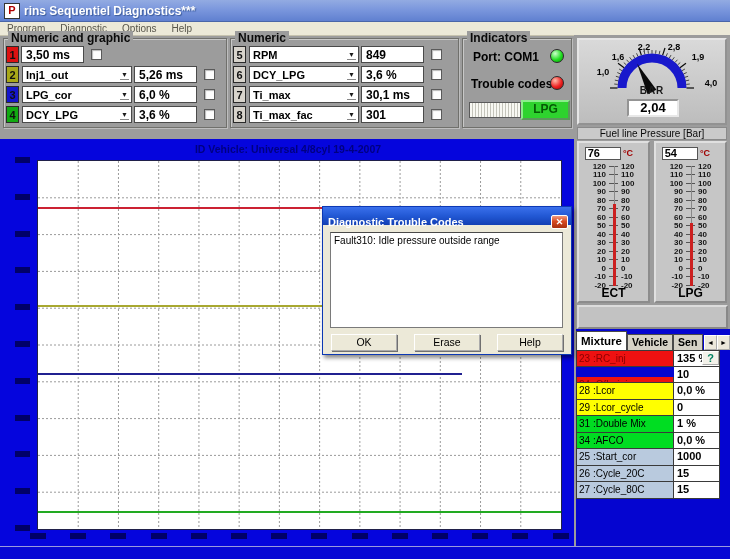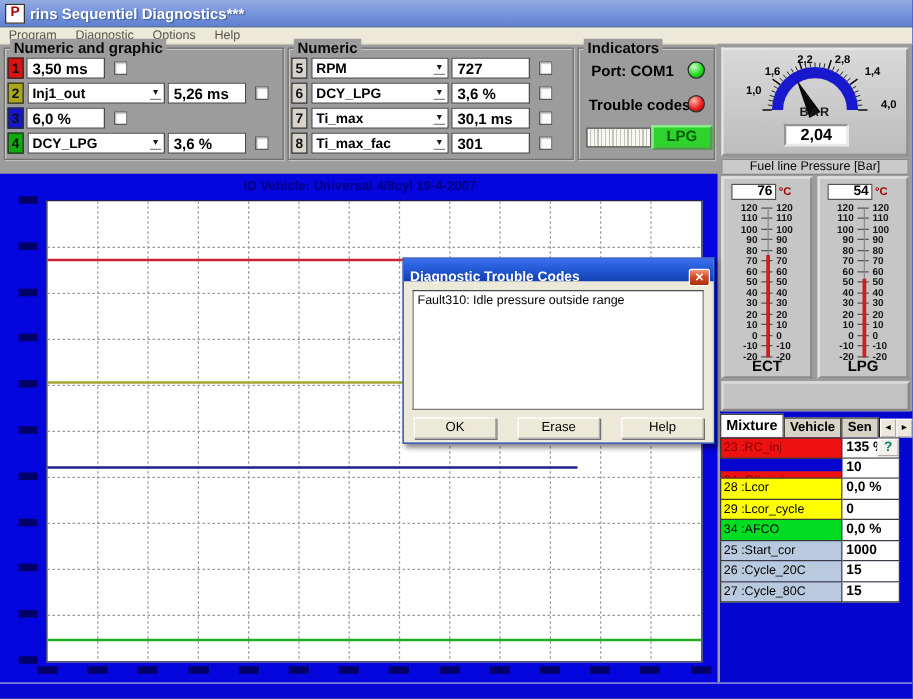--- a/index.html
+++ b/index.html
@@ -55,21 +55,21 @@
   .bar-label{position:absolute;top:45px;left:0;width:100%;text-align:center;font-weight:bold;font-size:10px;color:#1a1a1a;letter-spacing:1px}
   .gauge-valuebox{position:absolute;left:48px;top:59px;width:52px;height:18px;background:#fff;
     border:2px inset #e8e8e8;box-sizing:border-box;text-align:center;font-weight:bold;font-size:13px;color:#000;line-height:14px}
   .gauge-caption{position:absolute;left:577px;top:127px;width:150px;height:13px;background:#cacaca;
     border:1px solid #8a8a8a;box-sizing:border-box;text-align:center;font-size:10px;color:#0a0a0a;line-height:11px}
   
   .thermo{position:absolute;top:141px;width:73px;height:162px;background:#c6c6c6;
     border:2px outset #e0e0e0;box-sizing:border-box}
   .t-valrow{position:absolute;left:6px;top:3px;height:14px;display:flex;align-items:center}
   .t-valbox{width:36px;height:13px;background:#fff;border:1px solid #555;box-sizing:border-box;
-    font-size:11px;font-weight:bold;text-align:right;padding-right:2px;line-height:11px;color:#000}
+    font-size:11px;font-weight:bold;text-align:right;padding-right:20px;line-height:11px;color:#000}
   .t-unit{font-size:9px;font-weight:bold;color:#a00000;margin-left:2px}
   .t-scale{position:absolute;left:0;top:19px;width:100%;height:128px}
   .t-row{display:flex;align-items:center;justify-content:center;height:8.53px;font-size:8px;font-weight:bold;color:#151515}
   .t-num-l{width:21px;text-align:right;padding-right:2px}
   .t-num-r{width:21px;text-align:left;padding-left:2px}
   .t-tick{width:9px;height:1px;background:#555;margin:0 1px}
   .t-tube{position:absolute;left:50%;top:4px;width:1px;height:120px;background:#888}
   .t-red{position:absolute;left:calc(50% - 1px);bottom:4px;width:3px;background:#cc2020}
   .t-name{position:absolute;left:0;bottom:1px;width:100%;text-align:center;font-weight:bold;font-size:12px;color:#000}
   .gray-strip{position:absolute;left:577px;top:305px;width:151px;height:24px;background:#c2c2c2;
@@ -149,20 +149,24 @@
         <div class="numbox" style="background: rgb(168, 168, 24);">2</div>
         <div class="combo">
           <span class="combo-label">Inj1_out</span>
           <span class="combo-arrow">▼</span>
         </div>
         <div class="valuebox">5,26 ms</div>
         <div class="chk"></div>
       </div>
       <div class="prow">
         <div class="numbox" style="background: rgb(21, 21, 204);">3</div>
+        <div class="combo">
+          <span class="combo-label">LPG_cor</span>
+          <span class="combo-arrow">▼</span>
+        </div>
         <div class="valuebox">6,0 %</div>
         <div class="chk"></div>
       </div>
       <div class="prow">
         <div class="numbox" style="background: rgb(17, 170, 17);">4</div>
         <div class="combo">
           <span class="combo-label">DCY_LPG</span>
           <span class="combo-arrow">▼</span>
         </div>
         <div class="valuebox">3,6 %</div>
@@ -173,21 +177,21 @@
 
 <div class="groupbox" style="left:230px;top:38px;width:229px;height:90px">
   <span class="group-label">Numeric</span>
   <div class="prows" id="rows-num">
       <div class="prow">
         <div class="numbox" style="background: rgb(216, 212, 204);">5</div>
         <div class="combo">
           <span class="combo-label">RPM</span>
           <span class="combo-arrow">▼</span>
         </div>
-        <div class="valuebox">727</div>
+        <div class="valuebox">849</div>
         <div class="chk"></div>
       </div>
       <div class="prow">
         <div class="numbox" style="background: rgb(216, 212, 204);">6</div>
         <div class="combo">
           <span class="combo-label">DCY_LPG</span>
           <span class="combo-arrow">▼</span>
         </div>
         <div class="valuebox">3,6 %</div>
         <div class="chk"></div>
@@ -321,21 +325,21 @@
       <line x1="107.31100539020542" y1="42.393768017265955" x2="110.79183202399439" y2="42.02791839582917" stroke="#0a0a0a" stroke-width="0.7"></line>
       <line x1="107.5" y1="46" x2="115" y2="46" stroke="#0a0a0a" stroke-width="1.2"></line>
       <polygon points="58.174526876164435,21.641485464601125 77.43101789615608,47.68351982440069 68.56898210384392,52.31648017559931" fill="#0a0a0a"></polygon>
     </svg>
   <div class="bar-label">BAR</div>
   <div class="gauge-valuebox">2,04</div>
 <div class="gauge-lbl" style="left: 14px; top: 27px;">1,0</div>
     <div class="gauge-lbl" style="left: 29px; top: 12px;">1,6</div>
     <div class="gauge-lbl" style="left: 55px; top: 2px;">2,2</div>
     <div class="gauge-lbl" style="left: 85px; top: 2px;">2,8</div>
-    <div class="gauge-lbl" style="left: 109px; top: 12px;">1,4</div>
+    <div class="gauge-lbl" style="left: 109px; top: 12px;">1,9</div>
     <div class="gauge-lbl" style="left: 122px; top: 38px;">4,0</div>
   </div>
 <div class="gauge-caption">Fuel line Pressure [Bar]</div>
 
 <div id="thermos">
     <div class="thermo" style="left: 577px;">
       <div class="t-valrow">
         <div class="t-valbox">76</div>
         <span class="t-unit">°C</span>
       </div>
@@ -530,20 +534,24 @@
     </div>
     <div class="trow">
       <div class="tlabel" style="background: rgb(255, 255, 0);">28 :Lcor</div>
       <div class="tvalue">0,0 %</div>
     </div>
     <div class="trow">
       <div class="tlabel" style="background: rgb(255, 255, 0);">29 :Lcor_cycle</div>
       <div class="tvalue">0</div>
     </div>
     <div class="trow">
+      <div class="tlabel" style="background: rgb(0, 221, 34);">31 :Double Mix</div>
+      <div class="tvalue">1 %</div>
+    </div>
+    <div class="trow">
       <div class="tlabel" style="background: rgb(0, 221, 34);">34 :AFCO</div>
       <div class="tvalue">0,0 %</div>
     </div>
     <div class="trow">
       <div class="tlabel" style="background: rgb(185, 202, 222);">25 :Start_cor</div>
       <div class="tvalue">1000</div>
     </div>
     <div class="trow">
       <div class="tlabel" style="background: rgb(185, 202, 222);">26 :Cycle_20C</div>
       <div class="tvalue">15</div>

